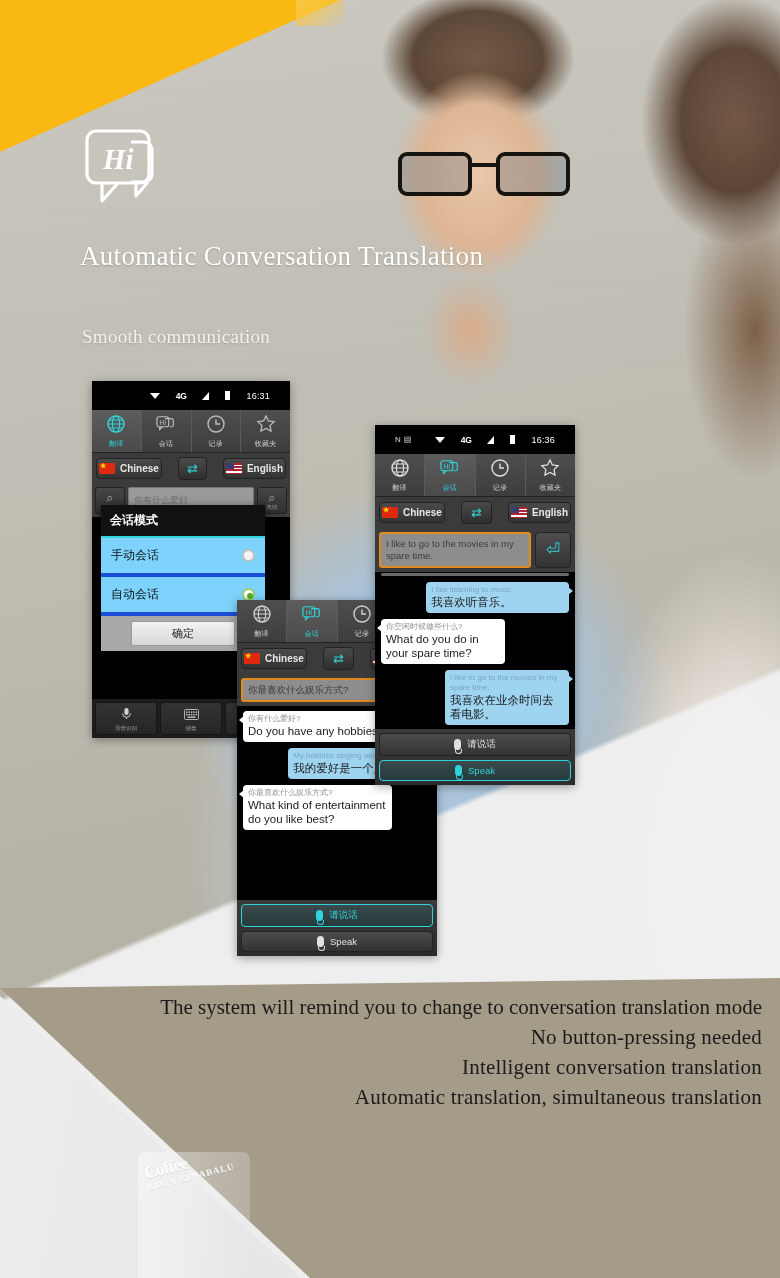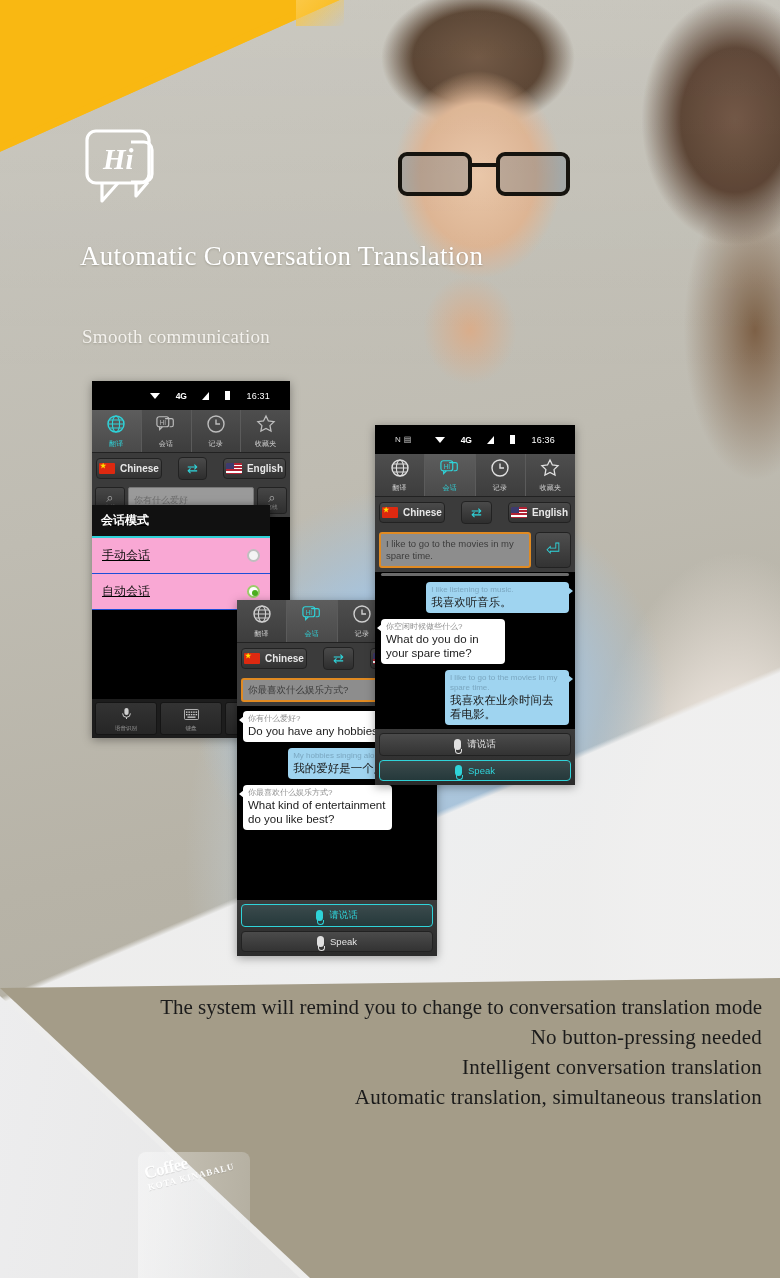--- a/index.html
+++ b/index.html
@@ -209,28 +209,28 @@
   .spk.active .mic::after{ border-color:#2fd3d9; }
 
   .bottomtools{ display:flex; gap:3px; padding:3px; background:#1d1d1d; }
   .btool{
     flex:1; text-align:center; background:linear-gradient(#333,#262626); border:1px solid #151515;
     border-radius:3px; padding:3px 0 2px; color:#cfcfcf;
   }
   .btool .bl{ display:block; font-size:5.5px; color:#9a9a9a; margin-top:1px; }
 
   
-  .dialog{ position:absolute; left:0; top:124px; width:178px; background:#f2f2f2; box-shadow:0 2px 8px rgba(0,0,0,.6);text-decoration:underline; }
+  .dialog{ position:absolute; left:9px; top:124px; width:164px; background:#f2f2f2; box-shadow:0 2px 8px rgba(0,0,0,.6); }
   .dialog .dtitle{
     background:#111; color:#fff; font-size:12px; font-weight:bold; padding:7px 9px;
     border-bottom:2px solid #2fd3d9;
   }
   .dialog .dopt{
     display:flex; align-items:center; justify-content:space-between;
-    background:#f9a8d4; padding:9px 10px; border-bottom:1px solid #1d4ed8; font-size:12px; color:#111;
+    background:#7dd3fc; padding:9px 10px; border-bottom:4px solid #1d4ed8; font-size:12px; color:#111;
   }
   .radio{ width:13px; height:13px; border-radius:50%; border:2px solid #bfbfbf; background:#f4f4f4; }
   .radio.on{ border-color:#9ccd6a; background:#fff; position:relative; }
   .radio.on::after{ content:""; position:absolute; left:2.5px; top:2.5px; width:6px; height:6px; border-radius:50%; background:#4caf1f; }
   .dialog .dfoot{ background:#a8a8a8; padding:5px; display:flex; justify-content:center; }
   .dialog .dbtn{
     background:linear-gradient(#f2f2f2,#d8d8d8); border:1px solid #9b9b9b; border-radius:2px;
     font-size:11px; color:#222; padding:4px 40px;
   }
 
@@ -384,20 +384,23 @@
   <div class="dialog">
     <div class="dtitle">会话模式</div>
     <div class="dopt">
       <span>手动会话</span>
       <span class="radio"></span>
     </div>
     <div class="dopt">
       <span>自动会话</span>
       <span class="radio on"></span>
     </div>
+    <div class="dfoot">
+      <div class="dbtn">确定</div>
+    </div>
   </div>
 </div>
 
 <div class="phone" id="phone3" style="left:237px; top:600px; width:200px; height:356px;">
   <div class="tabbar">
     <div class="tab">
       <span class="ti">
         <svg width="20" height="20" viewBox="0 0 20 20">
             <circle cx="10" cy="10" r="8" stroke="#cfcfcf" stroke-width="1.4" fill="none"></circle>
             <ellipse cx="10" cy="10" rx="3.6" ry="8" stroke="#cfcfcf" stroke-width="1.1" fill="none"></ellipse>

